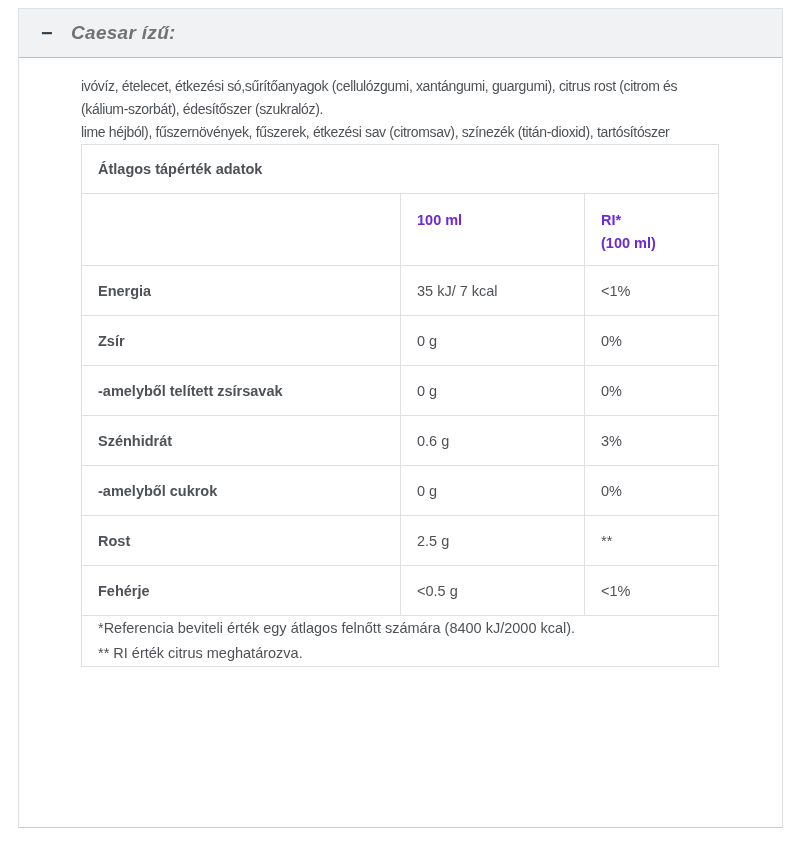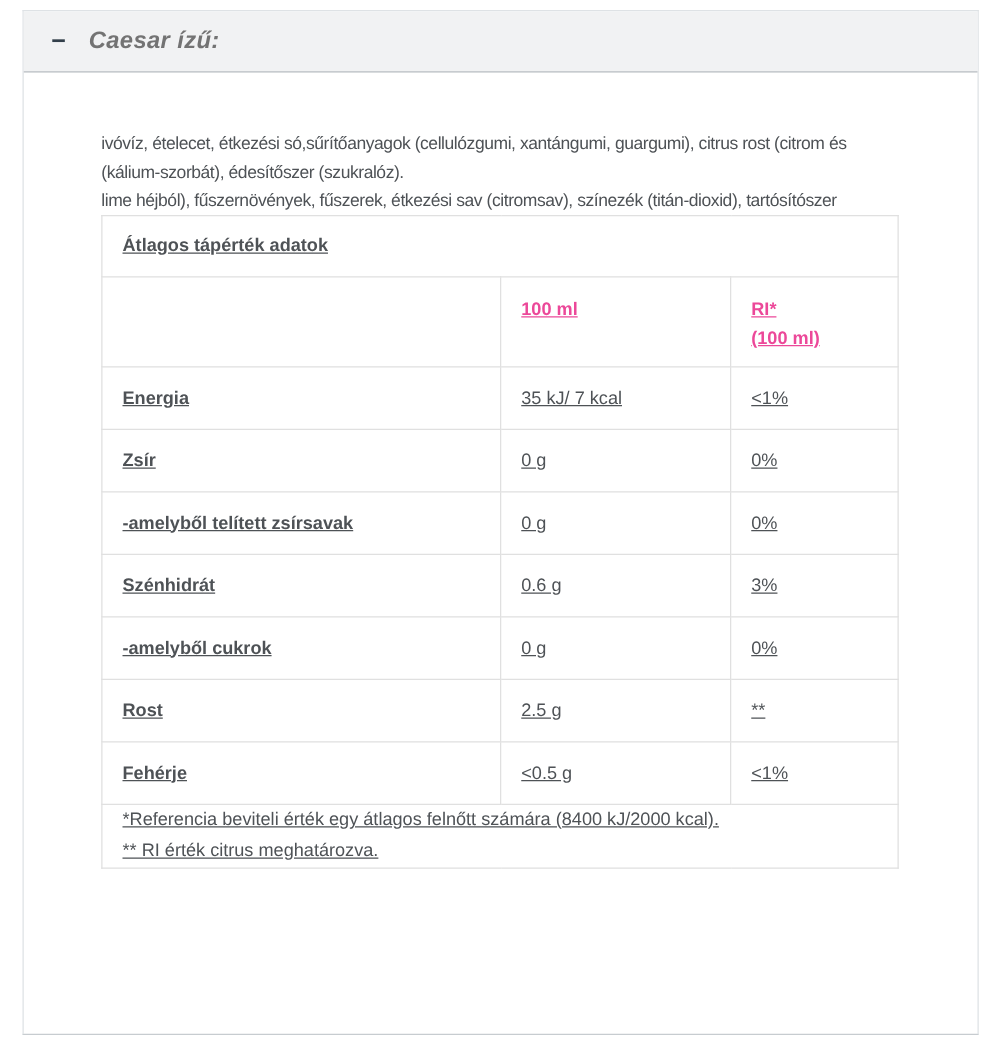--- a/index.html
+++ b/index.html
@@ -41,21 +41,21 @@
     flex: 0 0 auto;
   }
   .accordion-title {
     font-size: 19px;
     font-weight: 700;
     font-style: italic;
     color: #737373;
     letter-spacing: 0.3px;
   }
   .accordion-body {
-    padding: 45px 60px 0 62px;
+    padding: 17px 60px 0 62px;
   }
   .ingredients {
     font-size: 14px;
     letter-spacing: -0.35px;
     line-height: 23px;
     color: #4e5256;
     margin: 0 0 0 0;
   }
   .ingredients .ing-line { white-space: nowrap; }
   table.nutrition {
@@ -63,34 +63,33 @@
     width: 637px;
     margin-top: 0;
     table-layout: fixed;
   }
   table.nutrition td {
     border: 1px solid #e0e0e0;
     font-size: 14.5px;
     padding: 0 16px;
     vertical-align: middle;
     color: #4e5256;
-    text-decoration: underline;
   }
   td.tbl-title {
     height: 49px;
     font-weight: 700;
     color: #3a444e;
     font-size: 15px;
   }
   tr.col-header td {
     height: 72px;
     vertical-align: top;
     padding-top: 15px;
     font-weight: 700;
-    color: #ec4899;
+    color: #6d28d9;
     line-height: 23px;
   }
   tr.data-row td { height: 50px; }
   td.row-label {
     font-weight: 700;
     color: #3a444e;
   }
   td.footnote-cell {
     padding: 15px 16px 17px 16px;
     line-height: 25px;

